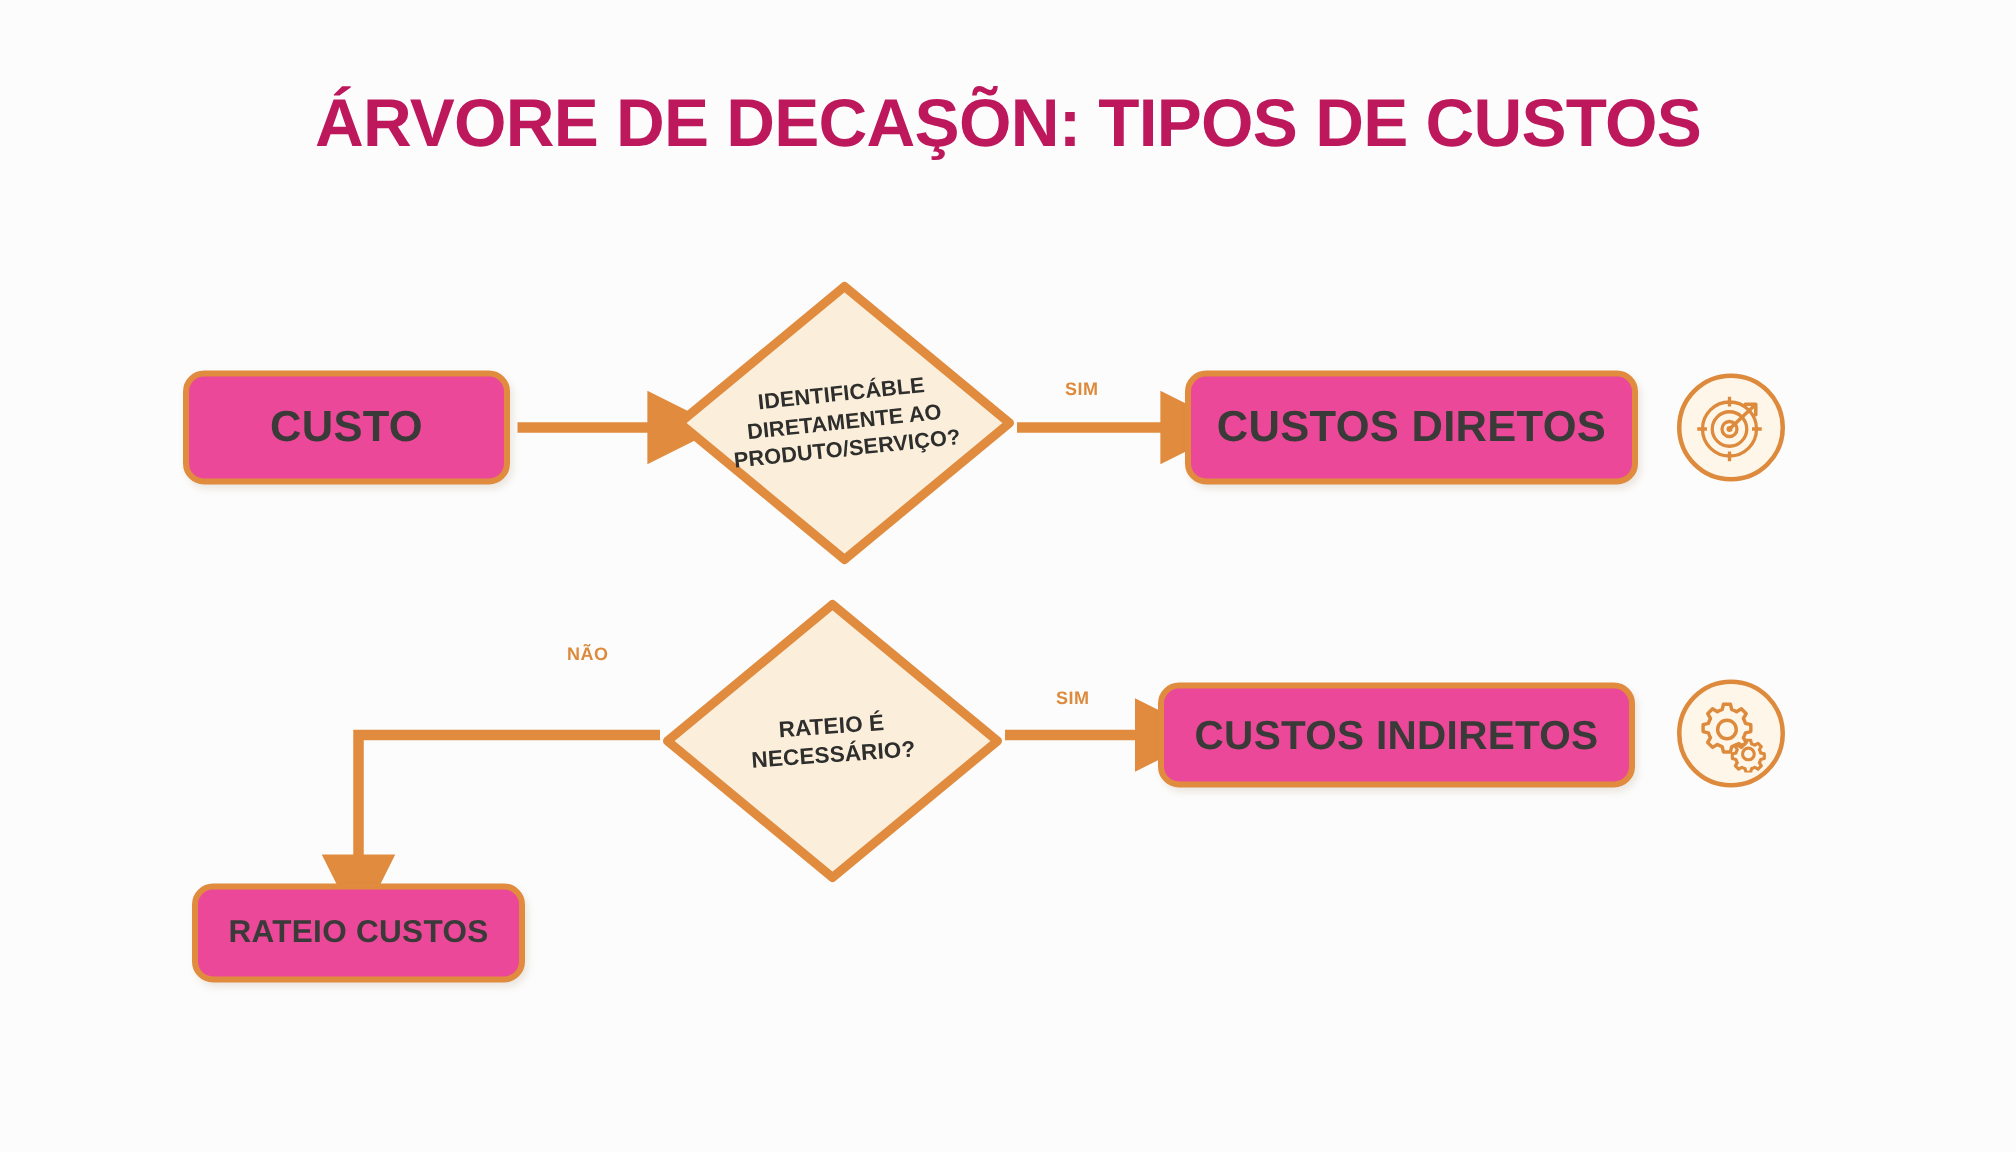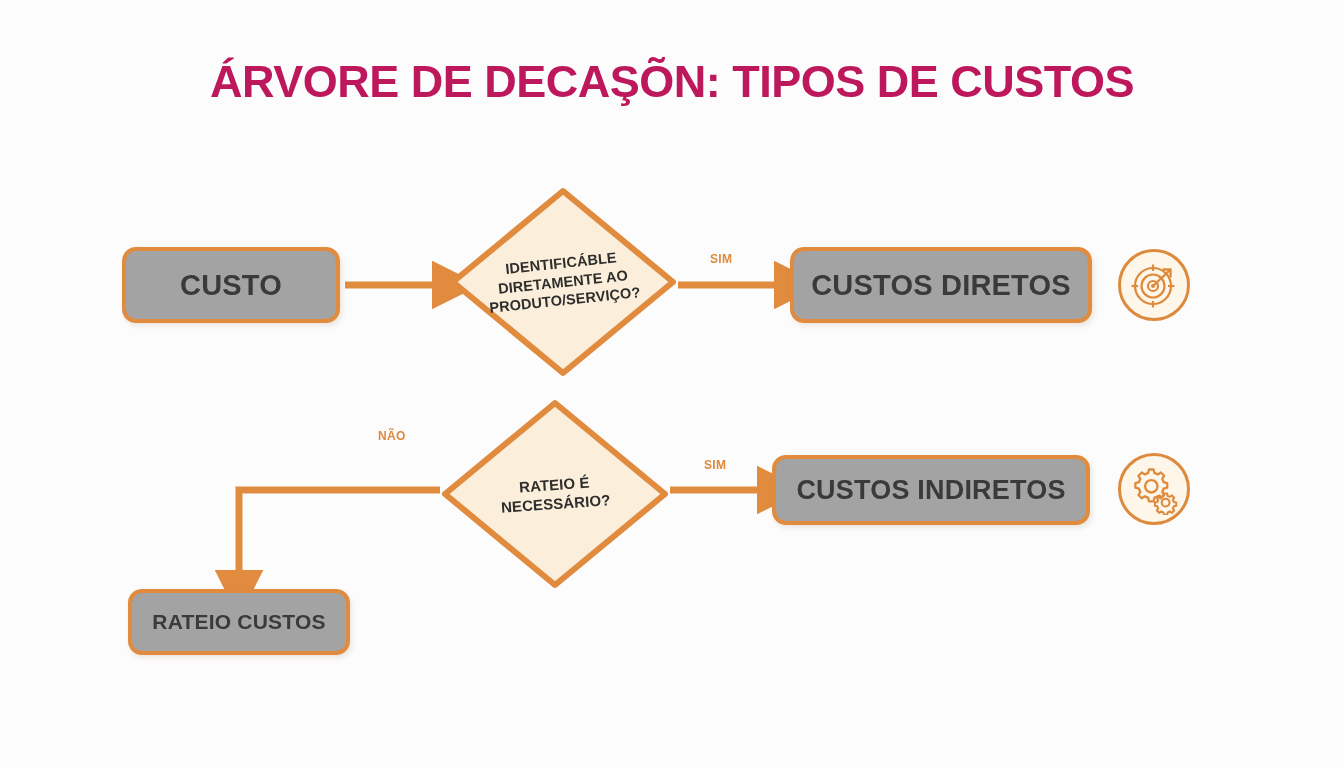--- a/index.html
+++ b/index.html
@@ -34,21 +34,21 @@
   #connectors {
     position: absolute;
     left: 0; top: 0;
     width: 1344px; height: 768px;
     pointer-events: none;
   }
 
   
   .node-box {
     position: absolute;
-    background: #a3a3a3;
+    background: #ec4899;
     border: 4px solid #E08B3E;
     border-radius: 14px;
     display: flex;
     align-items: center;
     justify-content: center;
     box-shadow: 2px 3px 5px rgba(150,120,80,0.16);
   }
   .node-box .node-label {
     color: #3A3A38;
     font-weight: 800;

